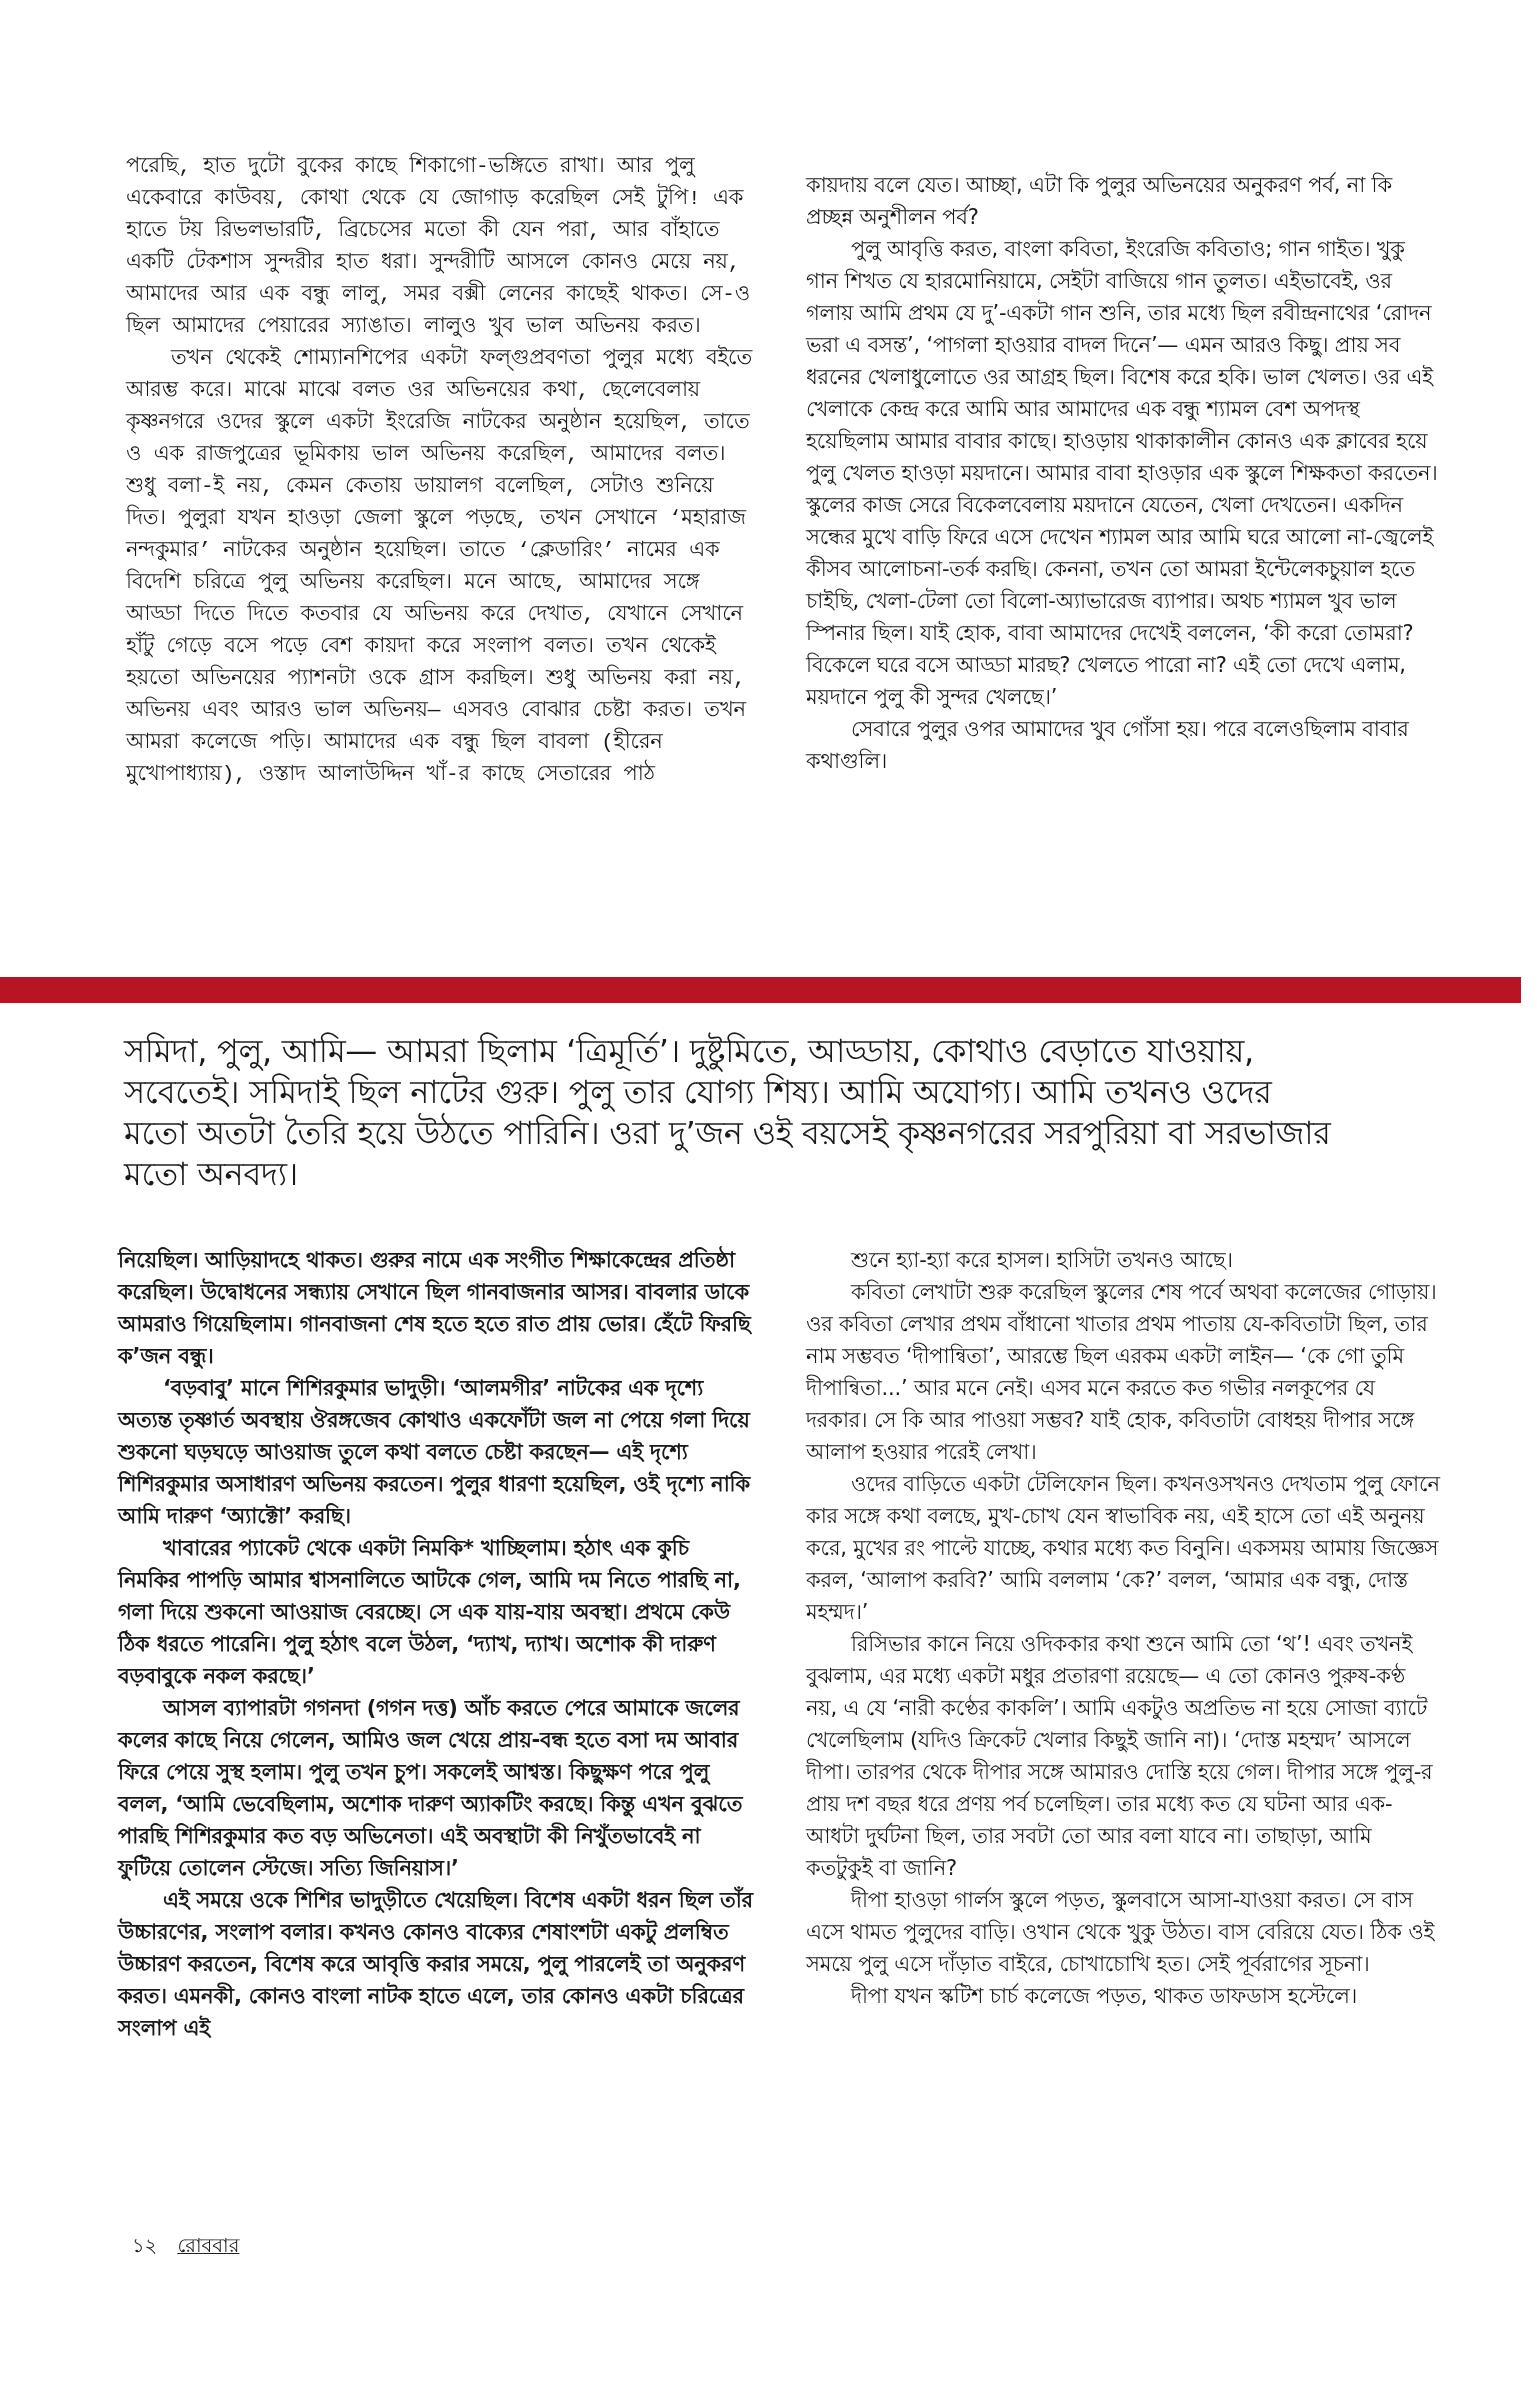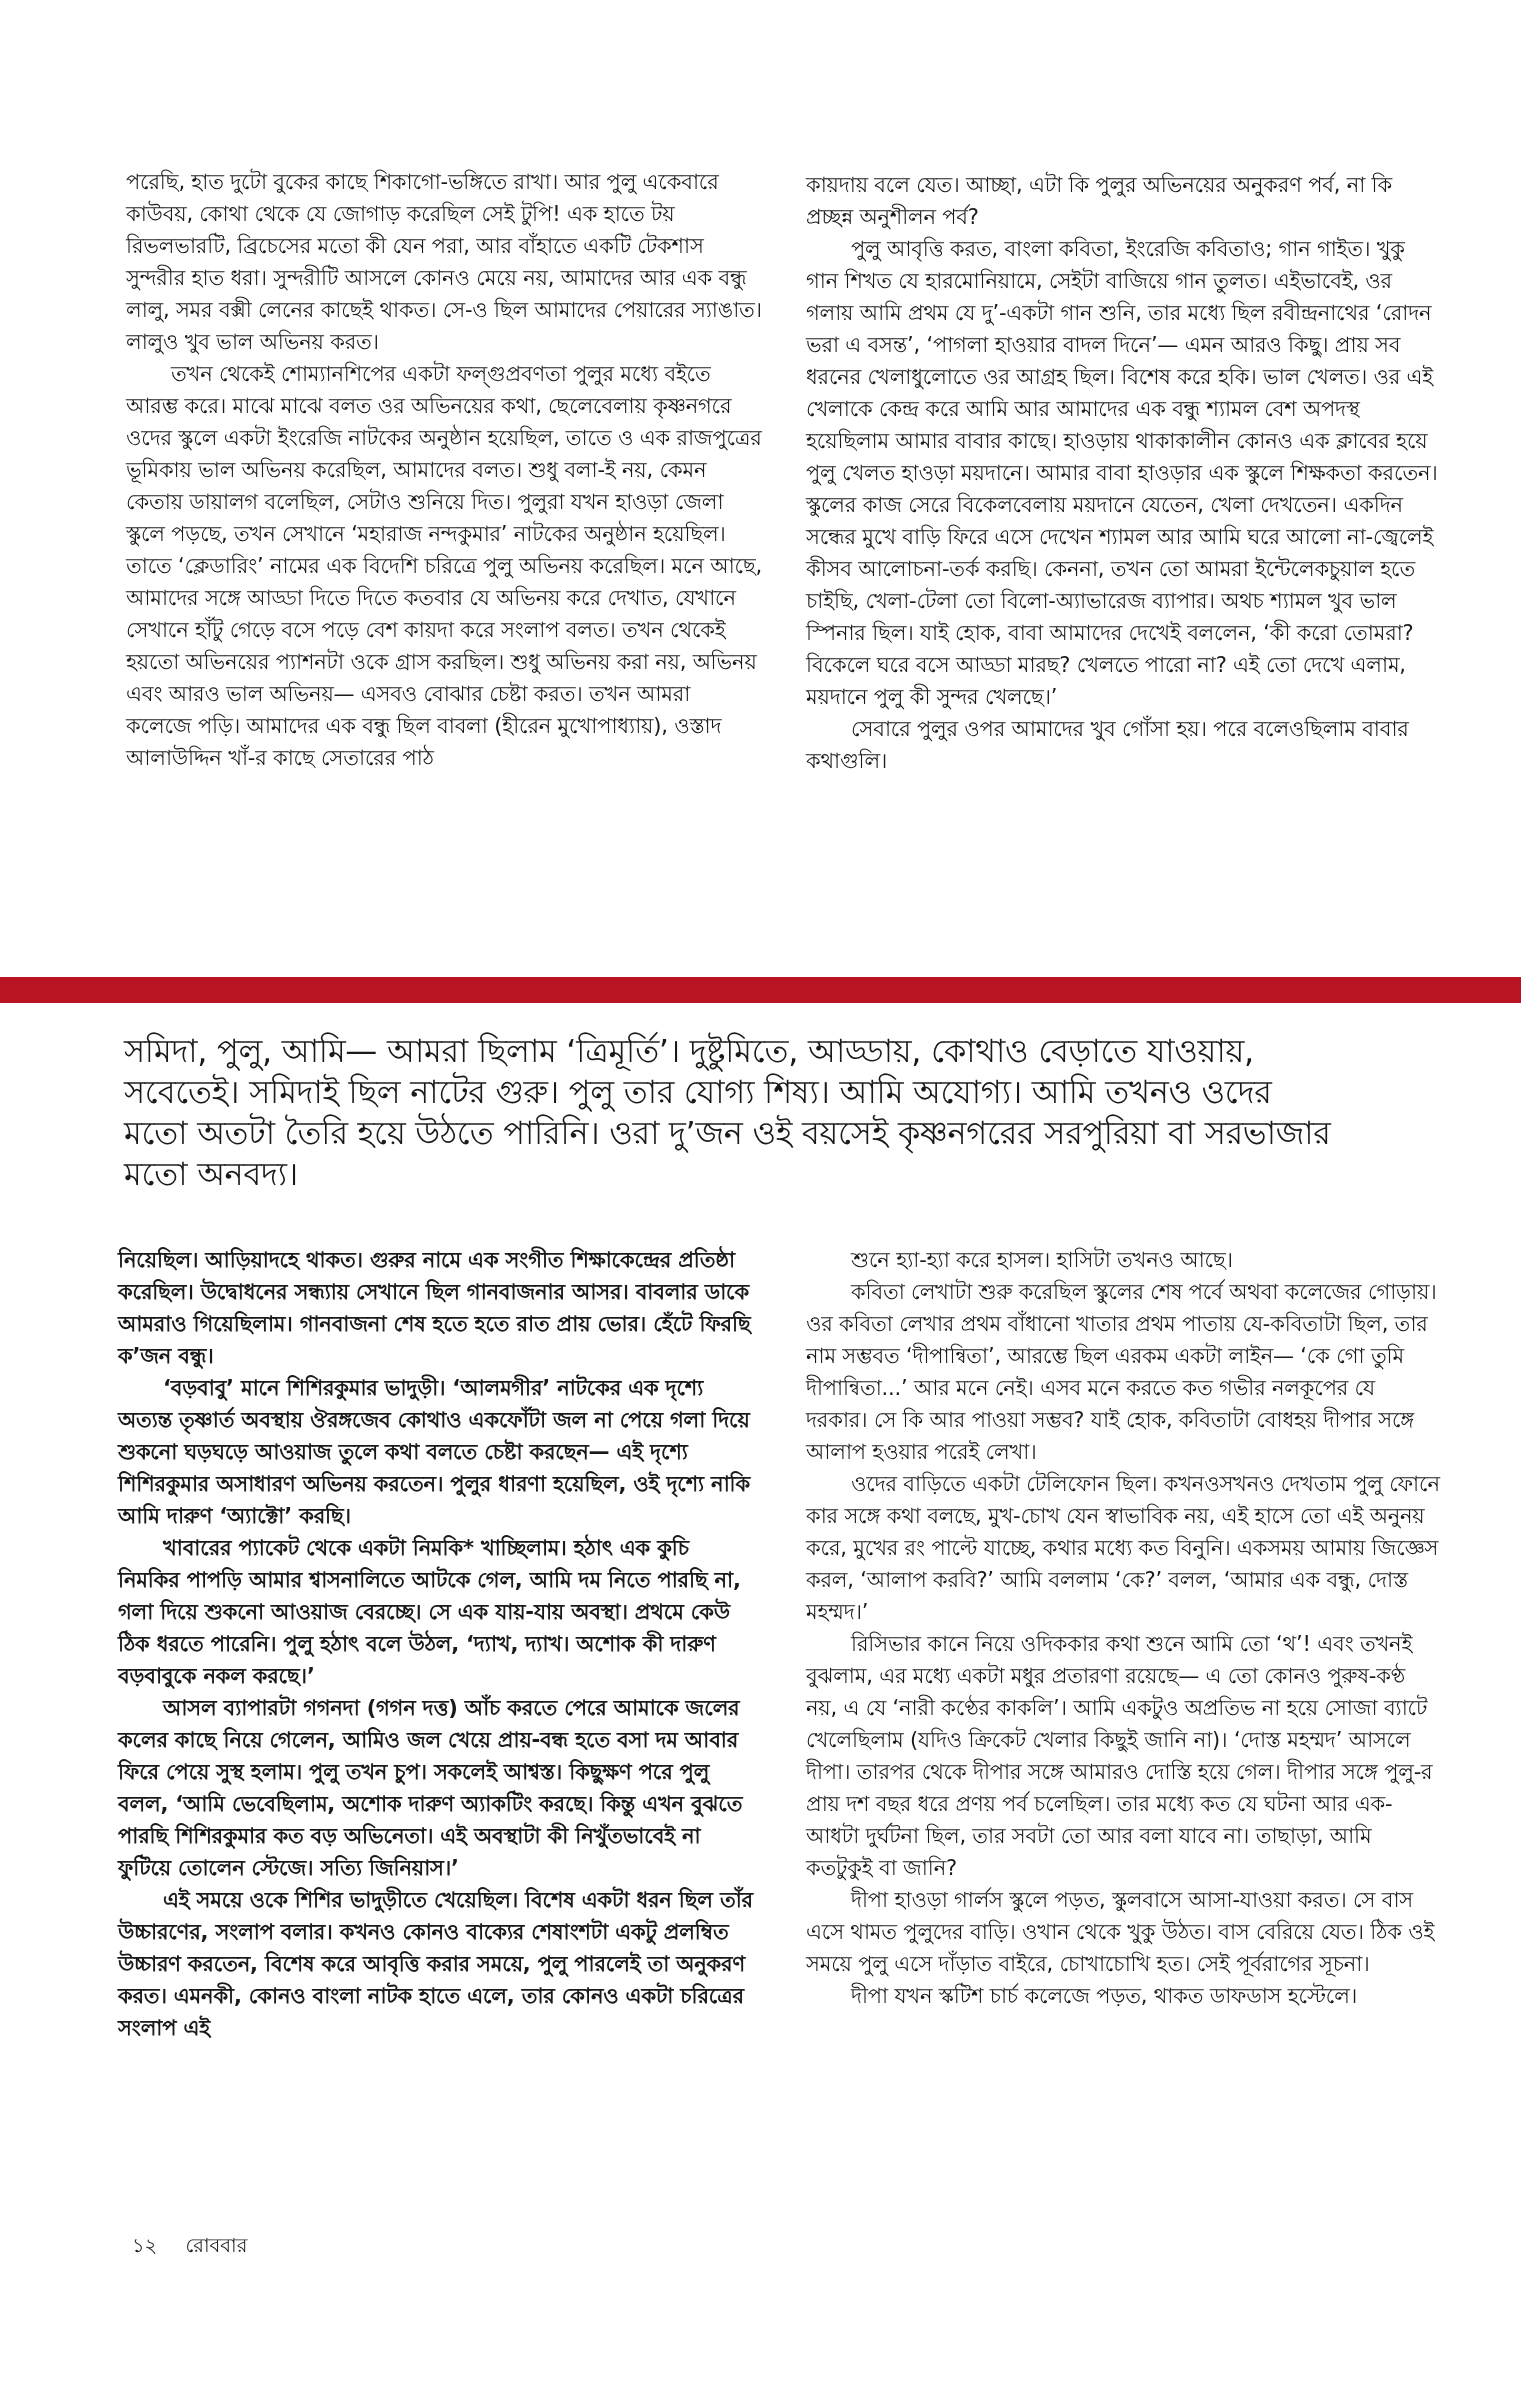--- a/index.html
+++ b/index.html
@@ -13,21 +13,21 @@
       overflow: hidden;
     }
     .column {
       position: absolute;
       font-size: 21px;
       line-height: 32px;
       letter-spacing: -0.2px;
     }
     .column p { margin: 0; }
     .column p.indent { text-indent: 45px; }
-    .col-top-left  { left: 126px;  top: 166px; width: 636px; }
+    .col-top-left  { left: 126px;  top: 151px; width: 636px; font-family: Liberation Mono, monospace; }
     .col-top-right { left: 806px; top: 169px; width: 636px; }
     .col-bot-left  { left: 118px;  top: 1244px; width: 636px; font-weight: bold; }
     .col-bot-right { left: 806px; top: 1244px; width: 636px; }
     .red-bar {
       position: absolute;
       left: 0;
       top: 977px;
       width: 1521px;
       height: 25.6px;
       background: #b81424;
@@ -43,21 +43,21 @@
       letter-spacing: -0.3px;
     }
     .pull-quote p { margin: 0; }
     .footer {
       position: absolute;
       left: 132px;
       top: 2231px;
       font-size: 19.4px;
       color: #222;
     }
-    .footer span + span { margin-left: 22px; }
+    .footer span + span { margin-left: 14px; text-decoration: underline; }
   </style>
 </head>
 <body>
 
 <div class="column col-top-left">
   <p>পরেছি, হাত দুটো বুকের কাছে শিকাগো-ভঙ্গিতে রাখা। আর পুলু একেবারে কাউবয়, কোথা থেকে যে জোগাড় করেছিল সেই টুপি! এক হাতে টয় রিভলভারটি, ব্রিচেসের মতো কী যেন পরা, আর বাঁহাতে একটি টেকশাস সুন্দরীর হাত ধরা। সুন্দরীটি আসলে কোনও মেয়ে নয়, আমাদের আর এক বন্ধু লালু, সমর বক্সী লেনের কাছেই থাকত। সে-ও ছিল আমাদের পেয়ারের স্যাঙাত। লালুও খুব ভাল অভিনয় করত।</p>
   <p class="indent">তখন থেকেই শোম্যানশিপের একটা ফল্গুপ্রবণতা পুলুর মধ্যে বইতে আরম্ভ করে। মাঝে মাঝে বলত ওর অভিনয়ের কথা, ছেলেবেলায় কৃষ্ণনগরে ওদের স্কুলে একটা ইংরেজি নাটকের অনুষ্ঠান হয়েছিল, তাতে ও এক রাজপুত্রের ভূমিকায় ভাল অভিনয় করেছিল, আমাদের বলত। শুধু বলা-ই নয়, কেমন কেতায় ডায়ালগ বলেছিল, সেটাও শুনিয়ে দিত। পুলুরা যখন হাওড়া জেলা স্কুলে পড়ছে, তখন সেখানে ‘মহারাজ নন্দকুমার’ নাটকের অনুষ্ঠান হয়েছিল। তাতে ‘ক্লেডারিং’ নামের এক বিদেশি চরিত্রে পুলু অভিনয় করেছিল। মনে আছে, আমাদের সঙ্গে আড্ডা দিতে দিতে কতবার যে অভিনয় করে দেখাত, যেখানে সেখানে হাঁটু গেড়ে বসে পড়ে বেশ কায়দা করে সংলাপ বলত। তখন থেকেই হয়তো অভিনয়ের প্যাশনটা ওকে গ্রাস করছিল। শুধু অভিনয় করা নয়, অভিনয় এবং আরও ভাল অভিনয়— এসবও বোঝার চেষ্টা করত। তখন আমরা কলেজে পড়ি। আমাদের এক বন্ধু ছিল বাবলা (হীরেন মুখোপাধ্যায়), ওস্তাদ আলাউদ্দিন খাঁ-র কাছে সেতারের পাঠ</p>
 </div>
 
 <div class="column col-top-right">

